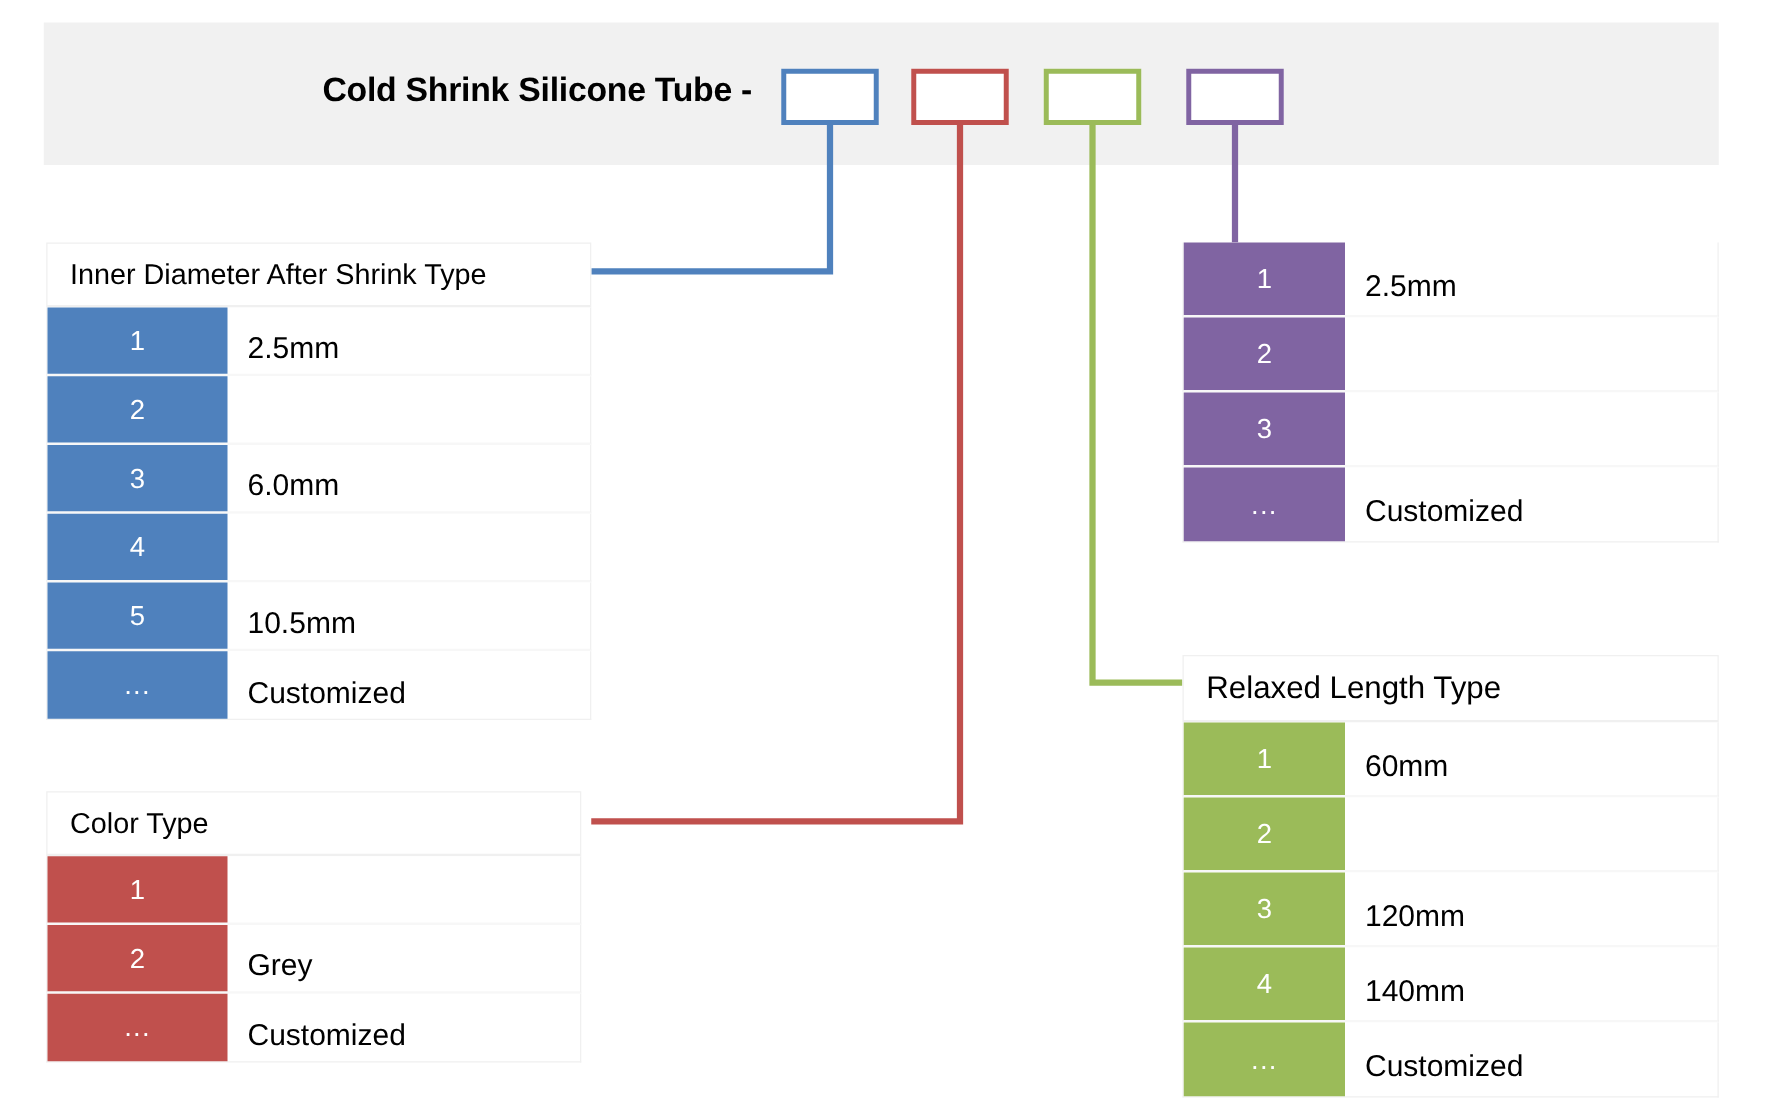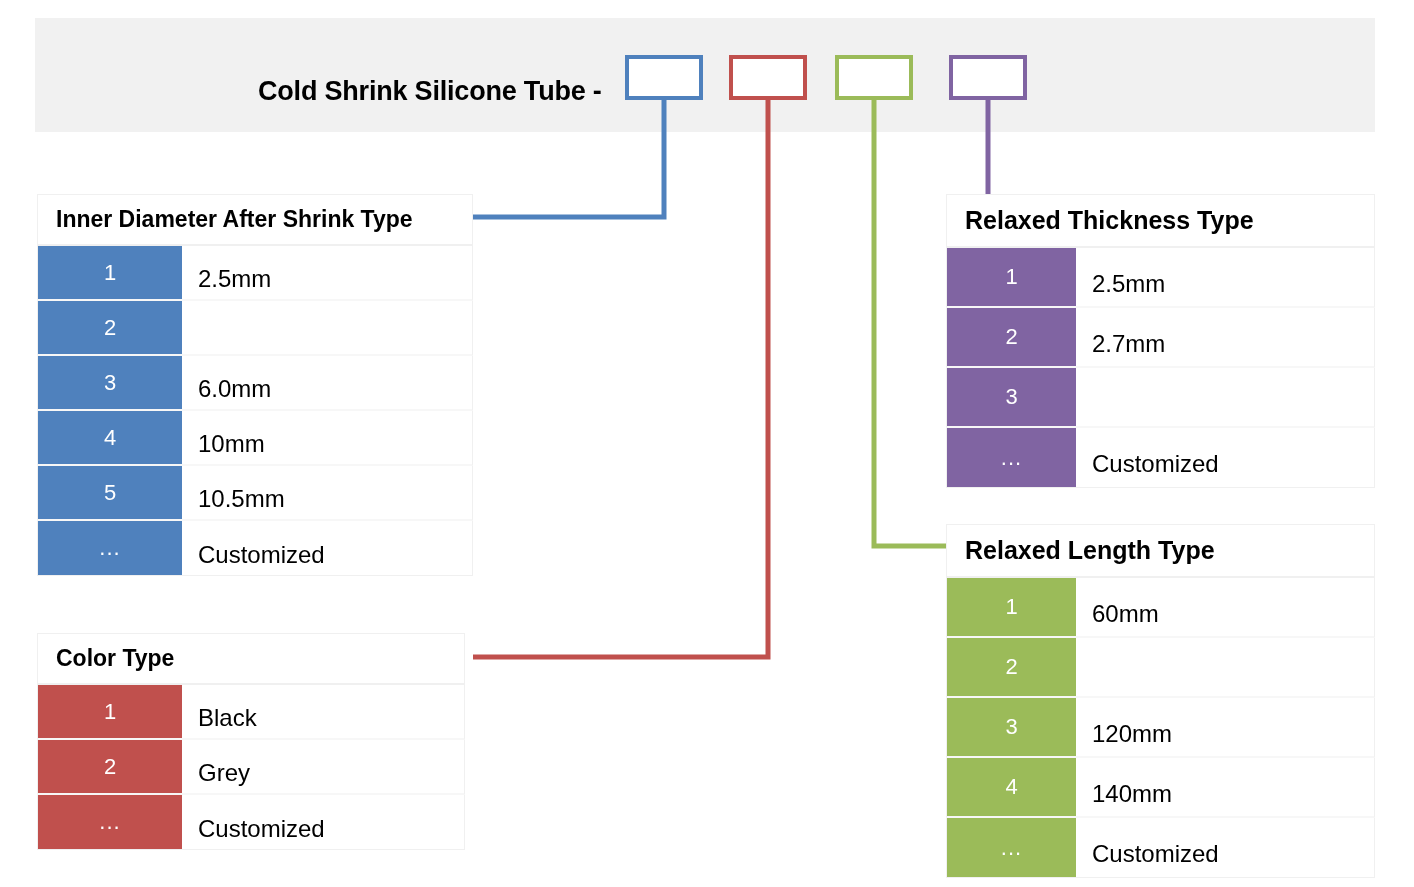--- a/index.html
+++ b/index.html
@@ -21,21 +21,21 @@
     position: absolute;
     left: 35px;
     top: 18px;
     width: 1340px;
     height: 114px;
     background: #f1f1f1;
   }
   #title-text {
     position: absolute;
     left: 258px;
-    top: 74px;
+    top: 55px;
     font-size: 27px;
     font-weight: bold;
     letter-spacing: -0.2px;
     white-space: nowrap;
     line-height: 34px;
   }
 
   
   .code-box {
     position: absolute;
@@ -67,21 +67,21 @@
     position: absolute;
     box-sizing: border-box;
     background: #ffffff;
   }
   .spec-table .tbl-header {
     height: 52px;
     display: flex;
     align-items: center;
     padding-left: 18px;
     font-size: 23px;
-    font-weight: bold;
+    font-weight: normal;
     box-sizing: border-box;
     border: 1px solid #f0f0f0;
     border-bottom: 2px solid #f0f0f0;
     background: #ffffff;
     white-space: nowrap;
   }
   .tbl-row {
     display: flex;
     height: 55px;
     box-sizing: border-box;
@@ -155,57 +155,53 @@
   </div>
   <div class="tbl-row">
     <div class="cell-code">2</div>
   </div>
   <div class="tbl-row">
     <div class="cell-code">3</div>
     <div class="cell-value">6.0mm</div>
   </div>
   <div class="tbl-row">
     <div class="cell-code">4</div>
-    <div class="cell-value">10mm</div>
   </div>
   <div class="tbl-row">
     <div class="cell-code">5</div>
     <div class="cell-value">10.5mm</div>
   </div>
   <div class="tbl-row">
     <div class="cell-code dots">...</div>
     <div class="cell-value">Customized</div>
   </div>
 </div>
 
 <div class="spec-table" id="table-color">
   <div class="tbl-header">Color Type</div>
   <div class="tbl-row">
     <div class="cell-code">1</div>
-    <div class="cell-value">Black</div>
   </div>
   <div class="tbl-row">
     <div class="cell-code">2</div>
     <div class="cell-value">Grey</div>
   </div>
   <div class="tbl-row">
     <div class="cell-code dots">...</div>
     <div class="cell-value">Customized</div>
   </div>
 </div>
 
 <div class="spec-table" id="table-thickness">
-  <div class="tbl-header">Relaxed Thickness Type</div>
   <div class="tbl-row">
     <div class="cell-code">1</div>
     <div class="cell-value">2.5mm</div>
   </div>
   <div class="tbl-row">
     <div class="cell-code">2</div>
-    <div class="cell-value">2.7mm</div>
   </div>
   <div class="tbl-row">
     <div class="cell-code">3</div>
   </div>
   <div class="tbl-row">
     <div class="cell-code dots">...</div>
     <div class="cell-value">Customized</div>
   </div>
 </div>
 

